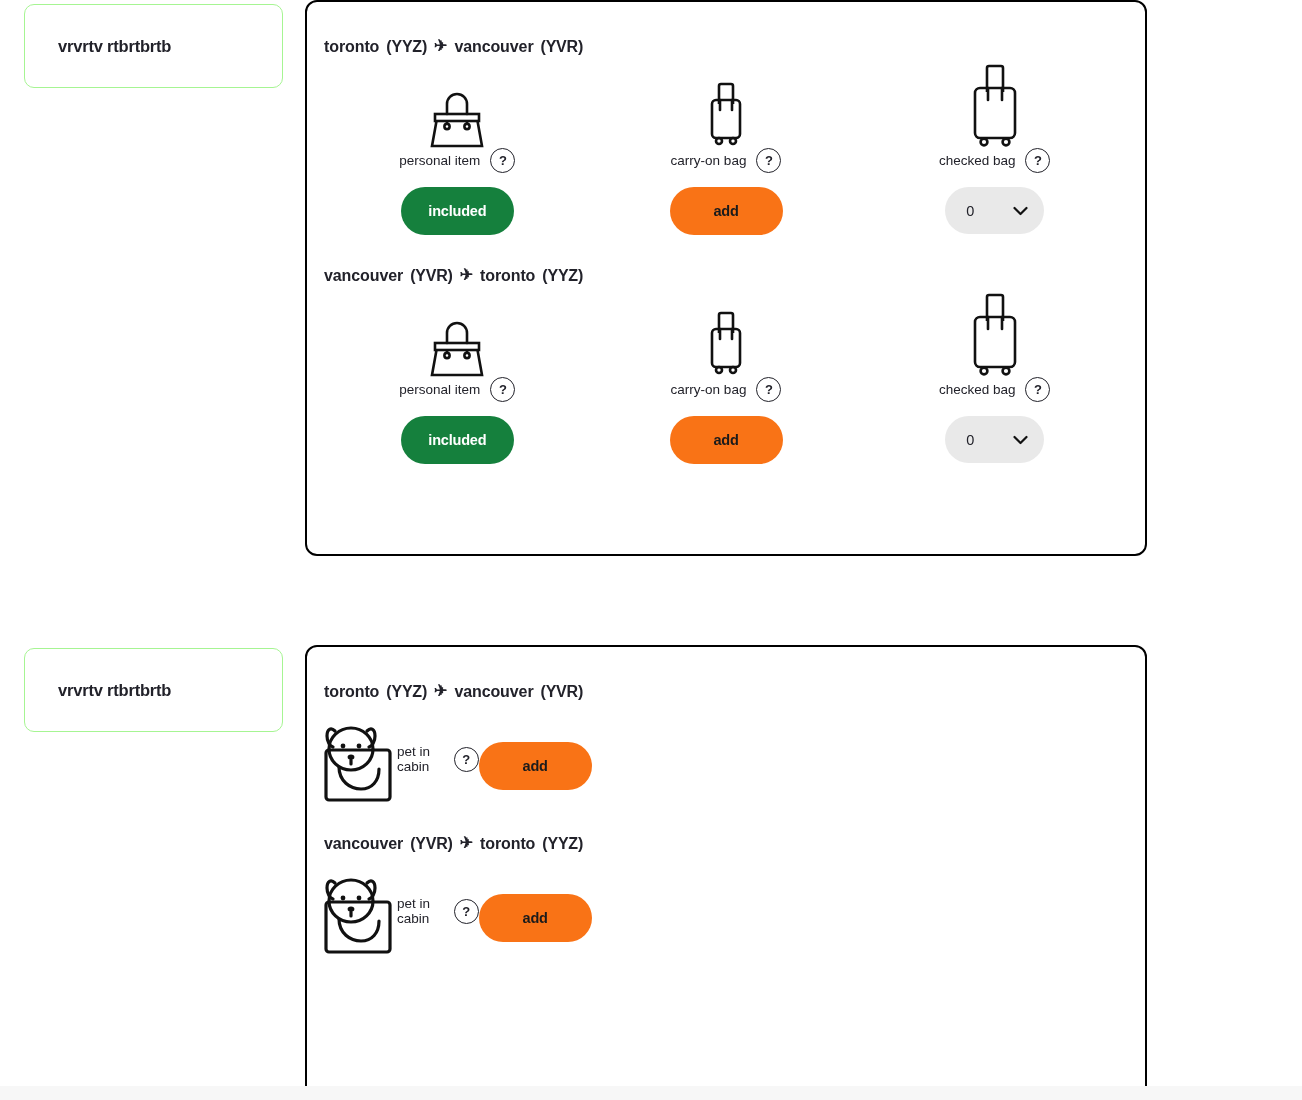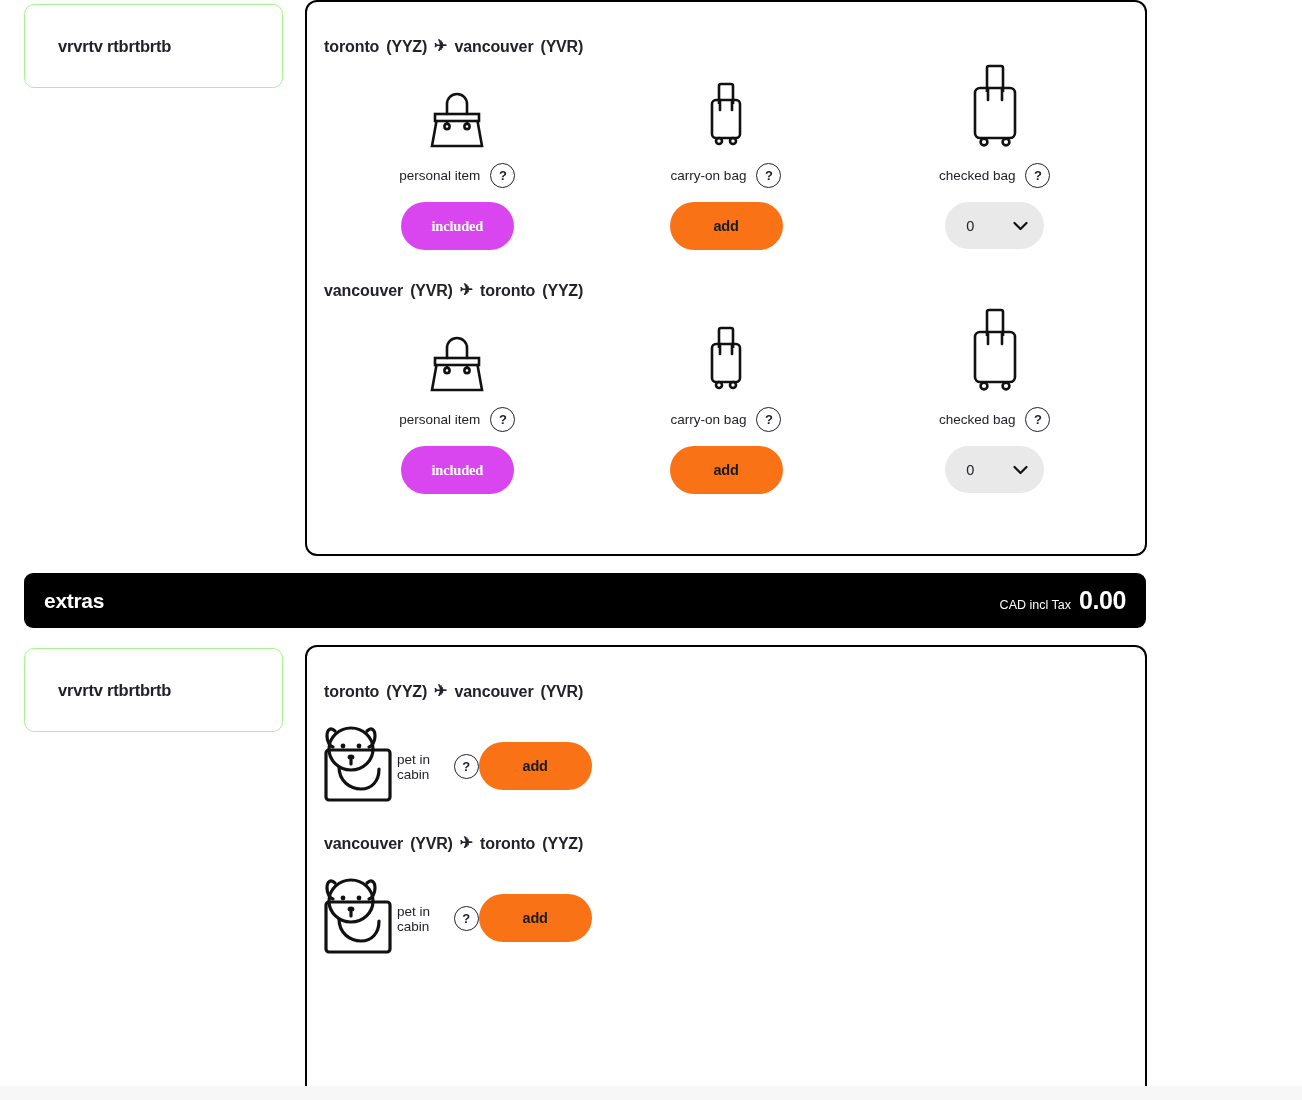--- a/index.html
+++ b/index.html
@@ -93,21 +93,20 @@
     height: 78px;
     display: flex;
     align-items: flex-end;
     justify-content: center;
   }
 
   .lbl-row {
     display: flex;
     align-items: center;
     gap: 10px;
-    margin-top: 15px;
     font-size: 13.5px;
     color: #22222a;
   }
 
   .help {
     width: 25px;
     height: 25px;
     border: 1.6px solid #22222a;
     border-radius: 50%;
     display: flex;
@@ -130,21 +129,21 @@
     border-radius: 26px;
     font-family: "Liberation Sans", sans-serif;
     font-size: 14.5px;
     font-weight: 700;
     letter-spacing: -0.2px;
     cursor: pointer;
     display: flex;
     align-items: center;
     justify-content: center;
   }
-  .pill.included { background: #d946ef; color: #ffffff; font-family: Liberation Serif, serif; }
+  .pill.included { background: #15803d; color: #ffffff; }
   .pill.add      { background: #f97316; color: #1b1b1b; }
 
   .select-wrap {
     margin-top: 14px;
     position: relative;
     width: 99px;
     height: 47px;
   }
   .select-wrap select {
     width: 100%;
@@ -353,27 +352,20 @@
           <span class="chev">
             <svg width="15" height="10" viewBox="0 0 15 10" fill="none" stroke="#111" stroke-width="2.2" stroke-linecap="round" stroke-linejoin="round">
                 <path d="M1.5 2 L7.5 8 L13.5 2"></path>
               </svg>
           </span>
         </div>
       </div>
     </div>
   </div>
 
-  <div class="banner">
-    <span class="banner-title">extras</span>
-    <span class="banner-right">
-      <span class="banner-cur">CAD incl Tax</span>
-      <span class="banner-amt">0.00</span>
-    </span>
-  </div>
 
   <div class="pax-card bottom">
     <span class="pax-name">vrvrtv rtbrtbrtb</span>
   </div>
 
   <div class="panel extras">
 
     <div class="route">
       <span>toronto</span>
       <span class="code">(YYZ)</span>

